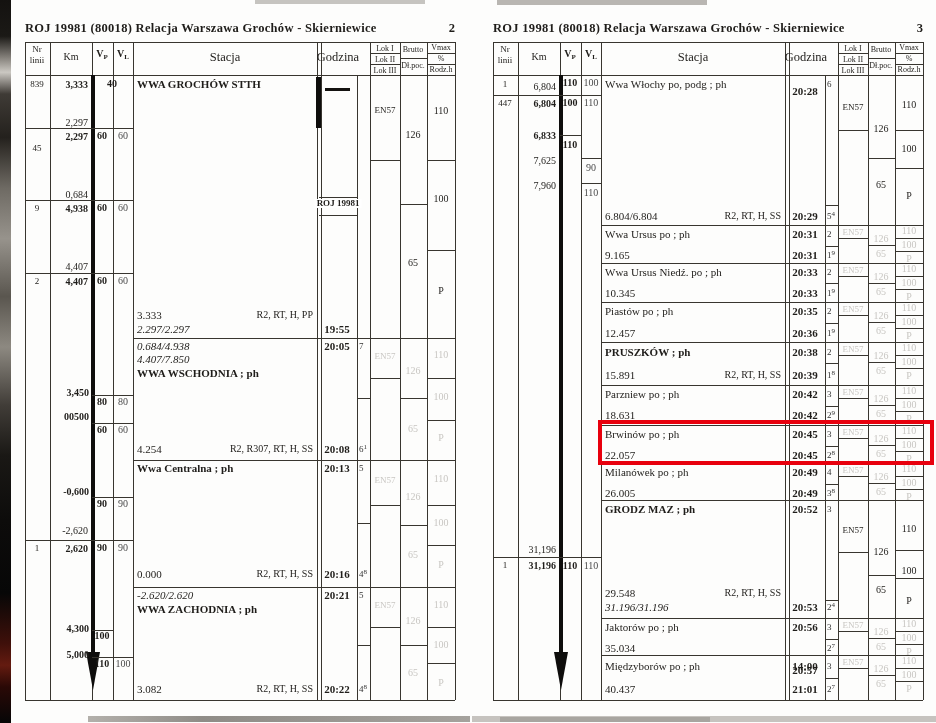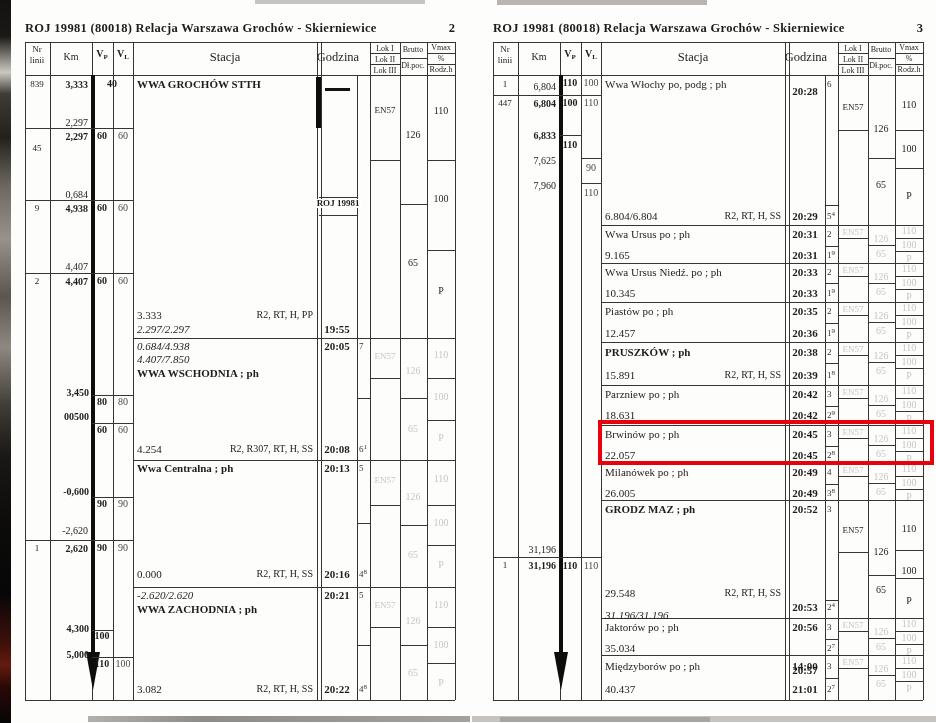--- a/index.html
+++ b/index.html
@@ -309,21 +309,21 @@
       <div class="t f10 r" style="left: 288px; top: 370px;">R2, RT, H, SS</div>
       <div class="t f11" style="left: 112px; top: 389px;">Parzniew po ; ph</div>
       <div class="t f11" style="left: 112px; top: 410px;">18.631</div>
       <div class="t f11" style="left: 112px; top: 429px;">Brwinów po ; ph</div>
       <div class="t f11" style="left: 112px; top: 450px;">22.057</div>
       <div class="t f11" style="left: 112px; top: 467px;">Milanówek po ; ph</div>
       <div class="t f11" style="left: 112px; top: 488px;">26.005</div>
       <div class="t f11 b" style="left: 112px; top: 504px;">GRODZ MAZ ; ph</div>
       <div class="t f11" style="left: 112px; top: 588px;">29.548</div>
       <div class="t f10 r" style="left: 288px; top: 588px;">R2, RT, H, SS</div>
-      <div class="t f11 i" style="left: 112px; top: 602px; margin-top: 8px;">31.196/31.196</div>
+      <div class="t f11 i" style="left: 112px; top: 602px;">31.196/31.196</div>
       <div class="t f11" style="left: 112px; top: 622px;">Jaktorów po ; ph</div>
       <div class="t f11" style="left: 112px; top: 643px;">35.034</div>
       <div class="t f11" style="left: 112px; top: 661px;">Międzyborów po ; ph</div>
       <div class="t f11" style="left: 112px; top: 684px;">40.437</div>
       <div class="t f11 b c" style="left: 312px; top: 86px;">20:28</div>
       <div class="t f9 minc" style="left: 334px; top: 80px;"><span>6</span></div>
       <div class="t f11 b c" style="left: 312px; top: 211px;">20:29</div>
       <div class="t f9 minc" style="left: 334px; top: 212px;"><span>5</span><span class="sup">4</span></div>
       <div class="t f11 b c" style="left: 312px; top: 229px;">20:31</div>
       <div class="t f9 minc" style="left: 334px; top: 230px;"><span>2</span></div>

